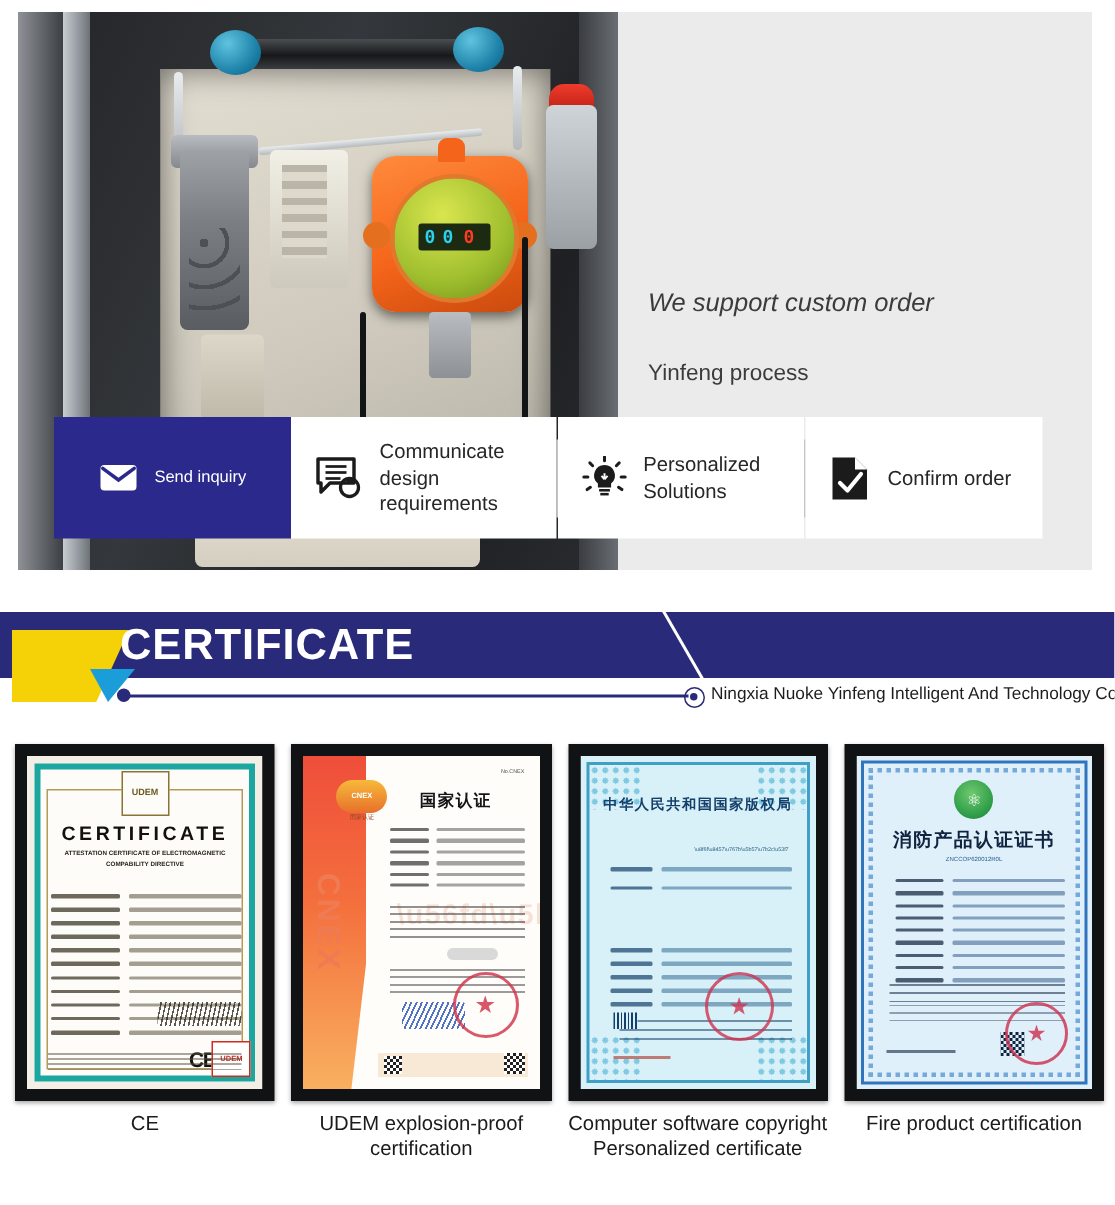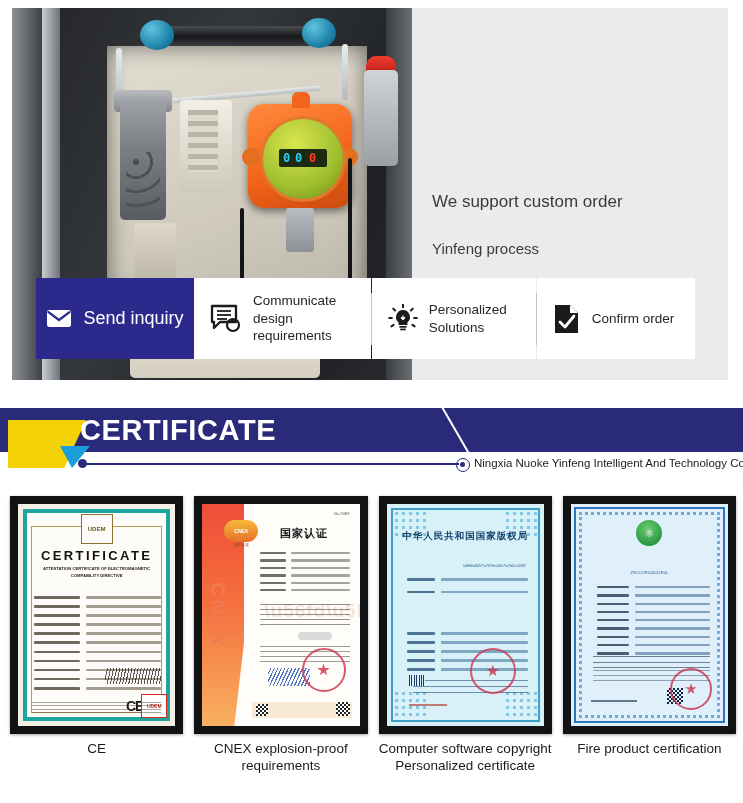--- a/index.html
+++ b/index.html
@@ -64,33 +64,33 @@
              background:linear-gradient(180deg,#b9bdc1,#8d9195);}
   .ph-beacon{position:absolute;left:352px;top:62px;width:34px;height:96px;border-radius:5px;
              background:linear-gradient(180deg,#cfd4d8,#9aa0a4);}
   .ph-beacon-top{position:absolute;left:354px;top:48px;width:30px;height:26px;border-radius:10px 10px 3px 3px;
              background:linear-gradient(180deg,#ef3b2c,#a8150c);}
   .ph-wire{position:absolute;background:#121416;border-radius:2px;}
 
   
   .hero-title{position:absolute;left:432px;top:64px;width:280px;
      font-size:27px;font-weight:700;line-height:1.32;color:#161616;letter-spacing:-.2px;}
-  .hero-sub{position:absolute;left:432px;top:192px;font-size:17px;color:#3b3b3b;}
+  .hero-sub{position:absolute;left:432px;top:192px;font-size:17px;color:#3b3b3b;font-style:italic;}
   .hero-sub2{position:absolute;left:432px;top:240px;font-size:15px;color:#3b3b3b;}
 
   
   .strip{position:absolute;left:36px;top:278px;width:659px;height:81px;display:flex;}
   .cell{display:flex;align-items:center;background:#ffffff;position:relative;}
   .cell.inquiry{background:#2b2a8c;width:171px;justify-content:center;gap:11px;}
   .cell.p2{width:174px;padding-left:16px;gap:11px;}
   .cell.p3{width:160px;padding-left:16px;gap:11px;}
   .cell.p4{width:154px;padding-left:16px;gap:11px;}
   .divider{width:1px;align-self:center;height:52px;background:#c4c4c4;}
   .cell-label{font-size:13.5px;color:#262626;line-height:1.32;}
-  .cell.inquiry .cell-label{color:#ffffff;font-size:18px;}
+  .cell.inquiry .cell-label{color:#ffffff;font-size:11px;}
   .icon{flex:0 0 auto;display:block;}
 
   
   .banner{position:absolute;left:0;top:408px;width:743px;height:62px;}
   .banner-navy{position:absolute;left:0;top:0;width:743px;height:44px;background:#2a2a7a;}
   .banner-yellow{position:absolute;left:8px;top:12px;width:78px;height:48px;background:#f5d108;
      clip-path:polygon(0 0,100% 0,72% 100%,0 100%);}
   .banner-cyan{position:absolute;left:60px;top:38px;width:30px;height:22px;background:#1b9dd9;
      clip-path:polygon(0 0,100% 0,40% 100%);}
   .banner-slash{position:absolute;left:440px;top:0;width:36px;height:44px;overflow:hidden;}
@@ -519,20 +519,21 @@
       <div class="sw-date"></div>
     </div>
   </div>
 
   <div class="cert">
     <div class="cert-inner">
       <div class="fp-bg"></div>
       <div class="fp-b1"></div>
       <div class="fp-b2"></div>
       <div class="fp-emb">⚛</div>
+      <div class="fp-title">消防产品认证证书</div>
       <div class="fp-no">ZNCCOP620012R0L</div>
       <div class="fp-rows">
         <div class="fp-row">
             <i class="fp-rk"></i>
             <i class="fp-rv"></i>
           </div>
         <div class="fp-row">
             <i class="fp-rk"></i>
             <i class="fp-rv"></i>
           </div>
@@ -569,16 +570,16 @@
       <div class="fp-foot"></div>
       <div class="fp-org"></div>
       <div class="fp-qr"></div>
       <div class="fp-stamp"></div>
     </div>
   </div>
 </div>
 
 <div class="caps">
   <div class="cap">CE</div>
-  <div class="cap">CNEX explosion-proof requirements</div>
+  <div class="cap">UDEM explosion-proof certification</div>
   <div class="cap">Computer software copyright Personalized certificate</div>
   <div class="cap">Fire product certification</div>
 </div>
 
 </body></html>

